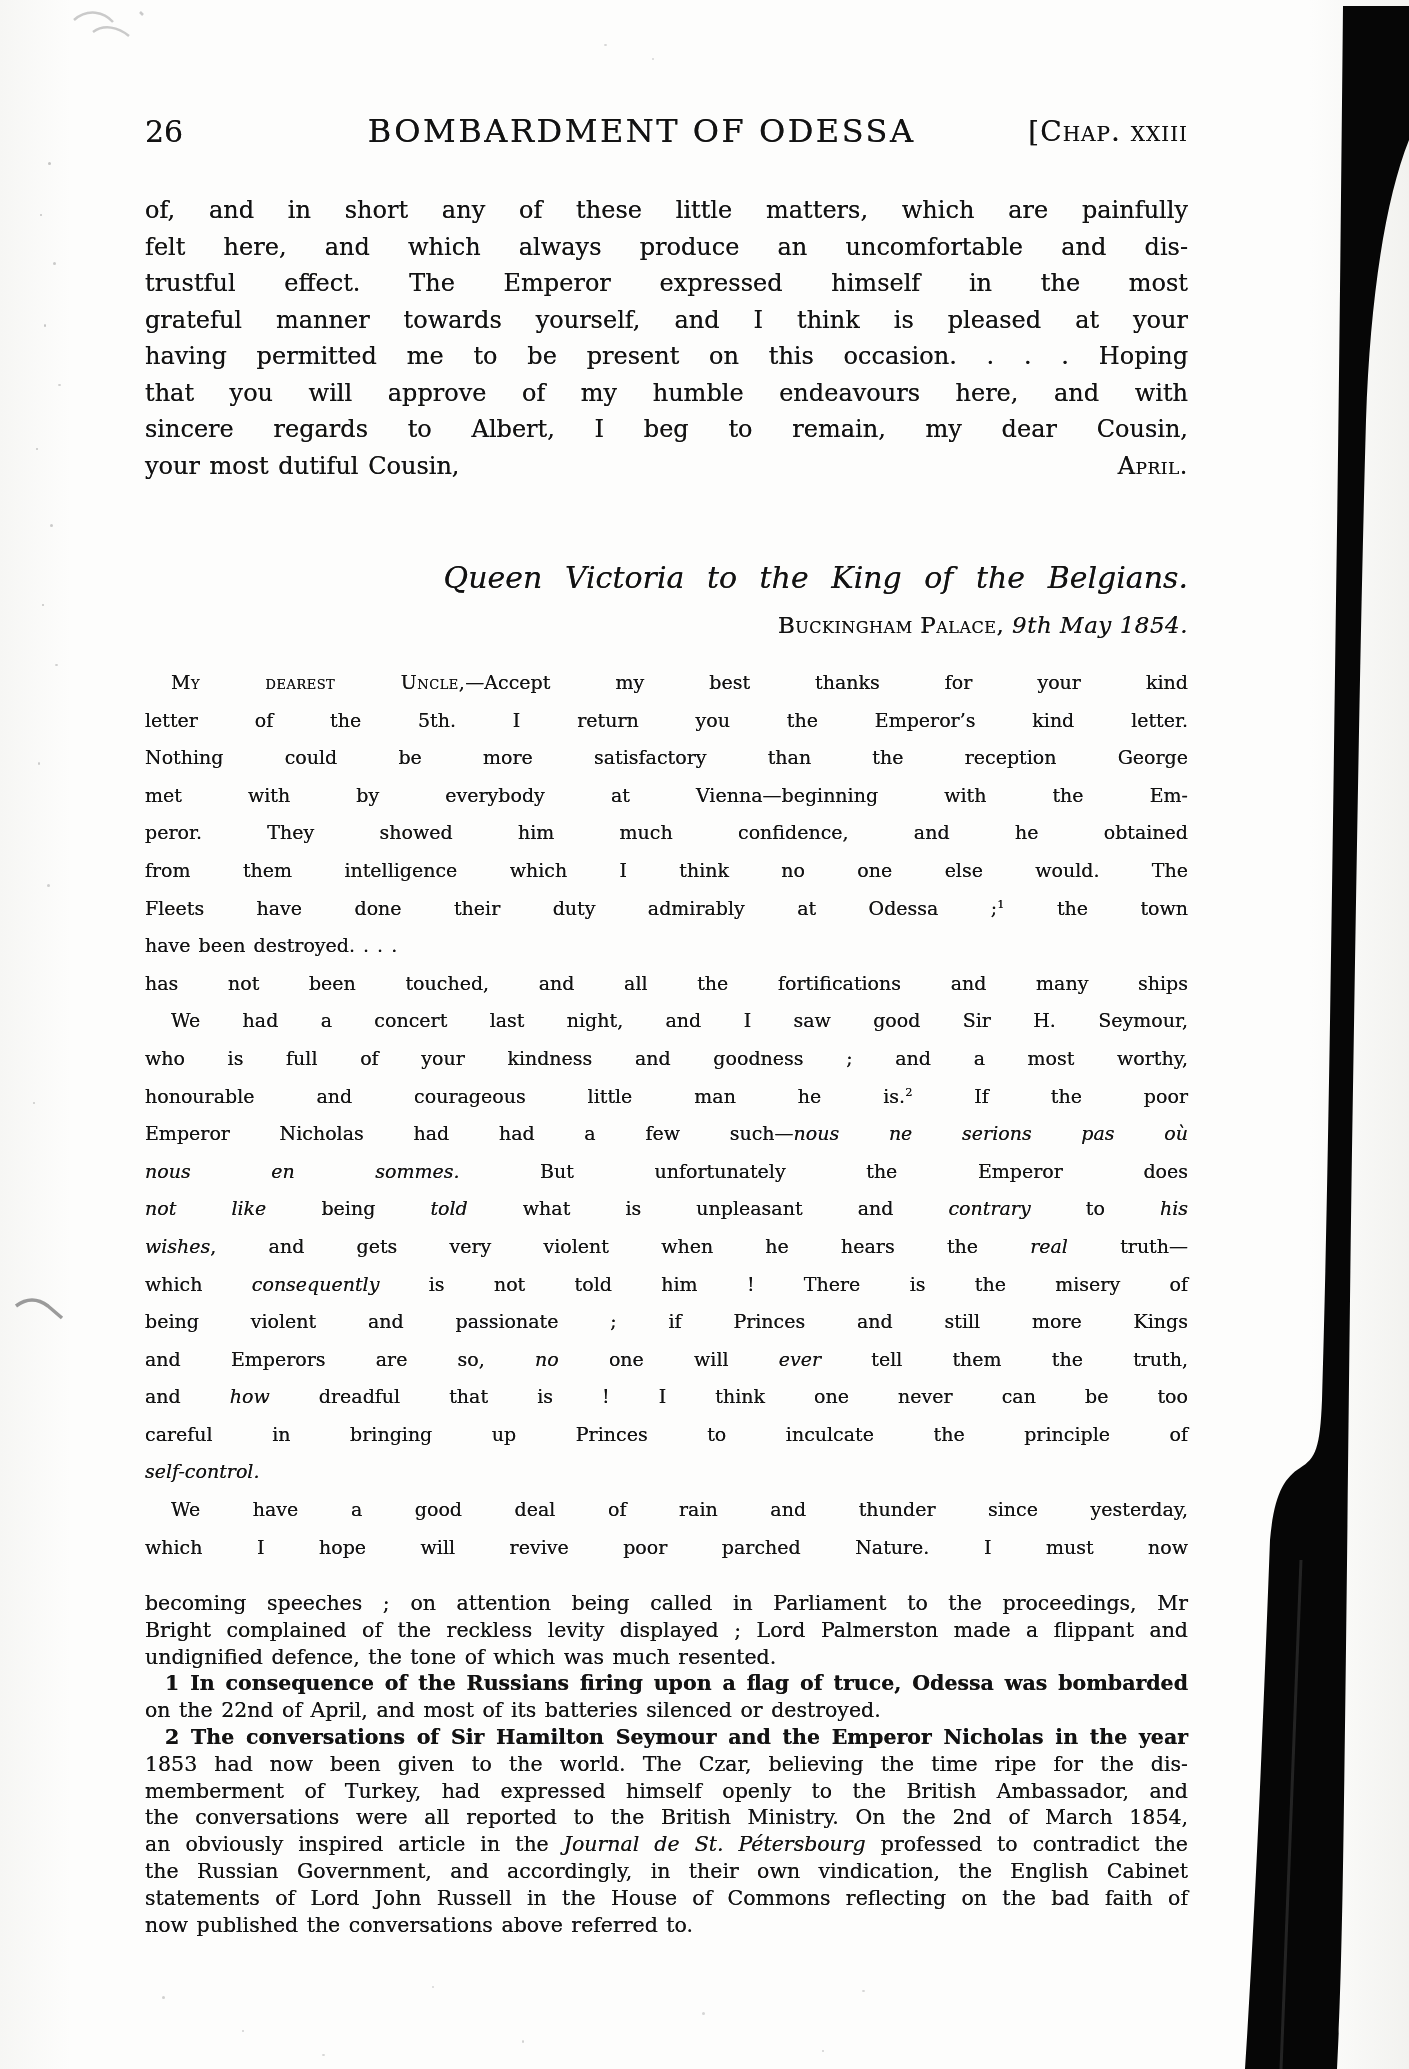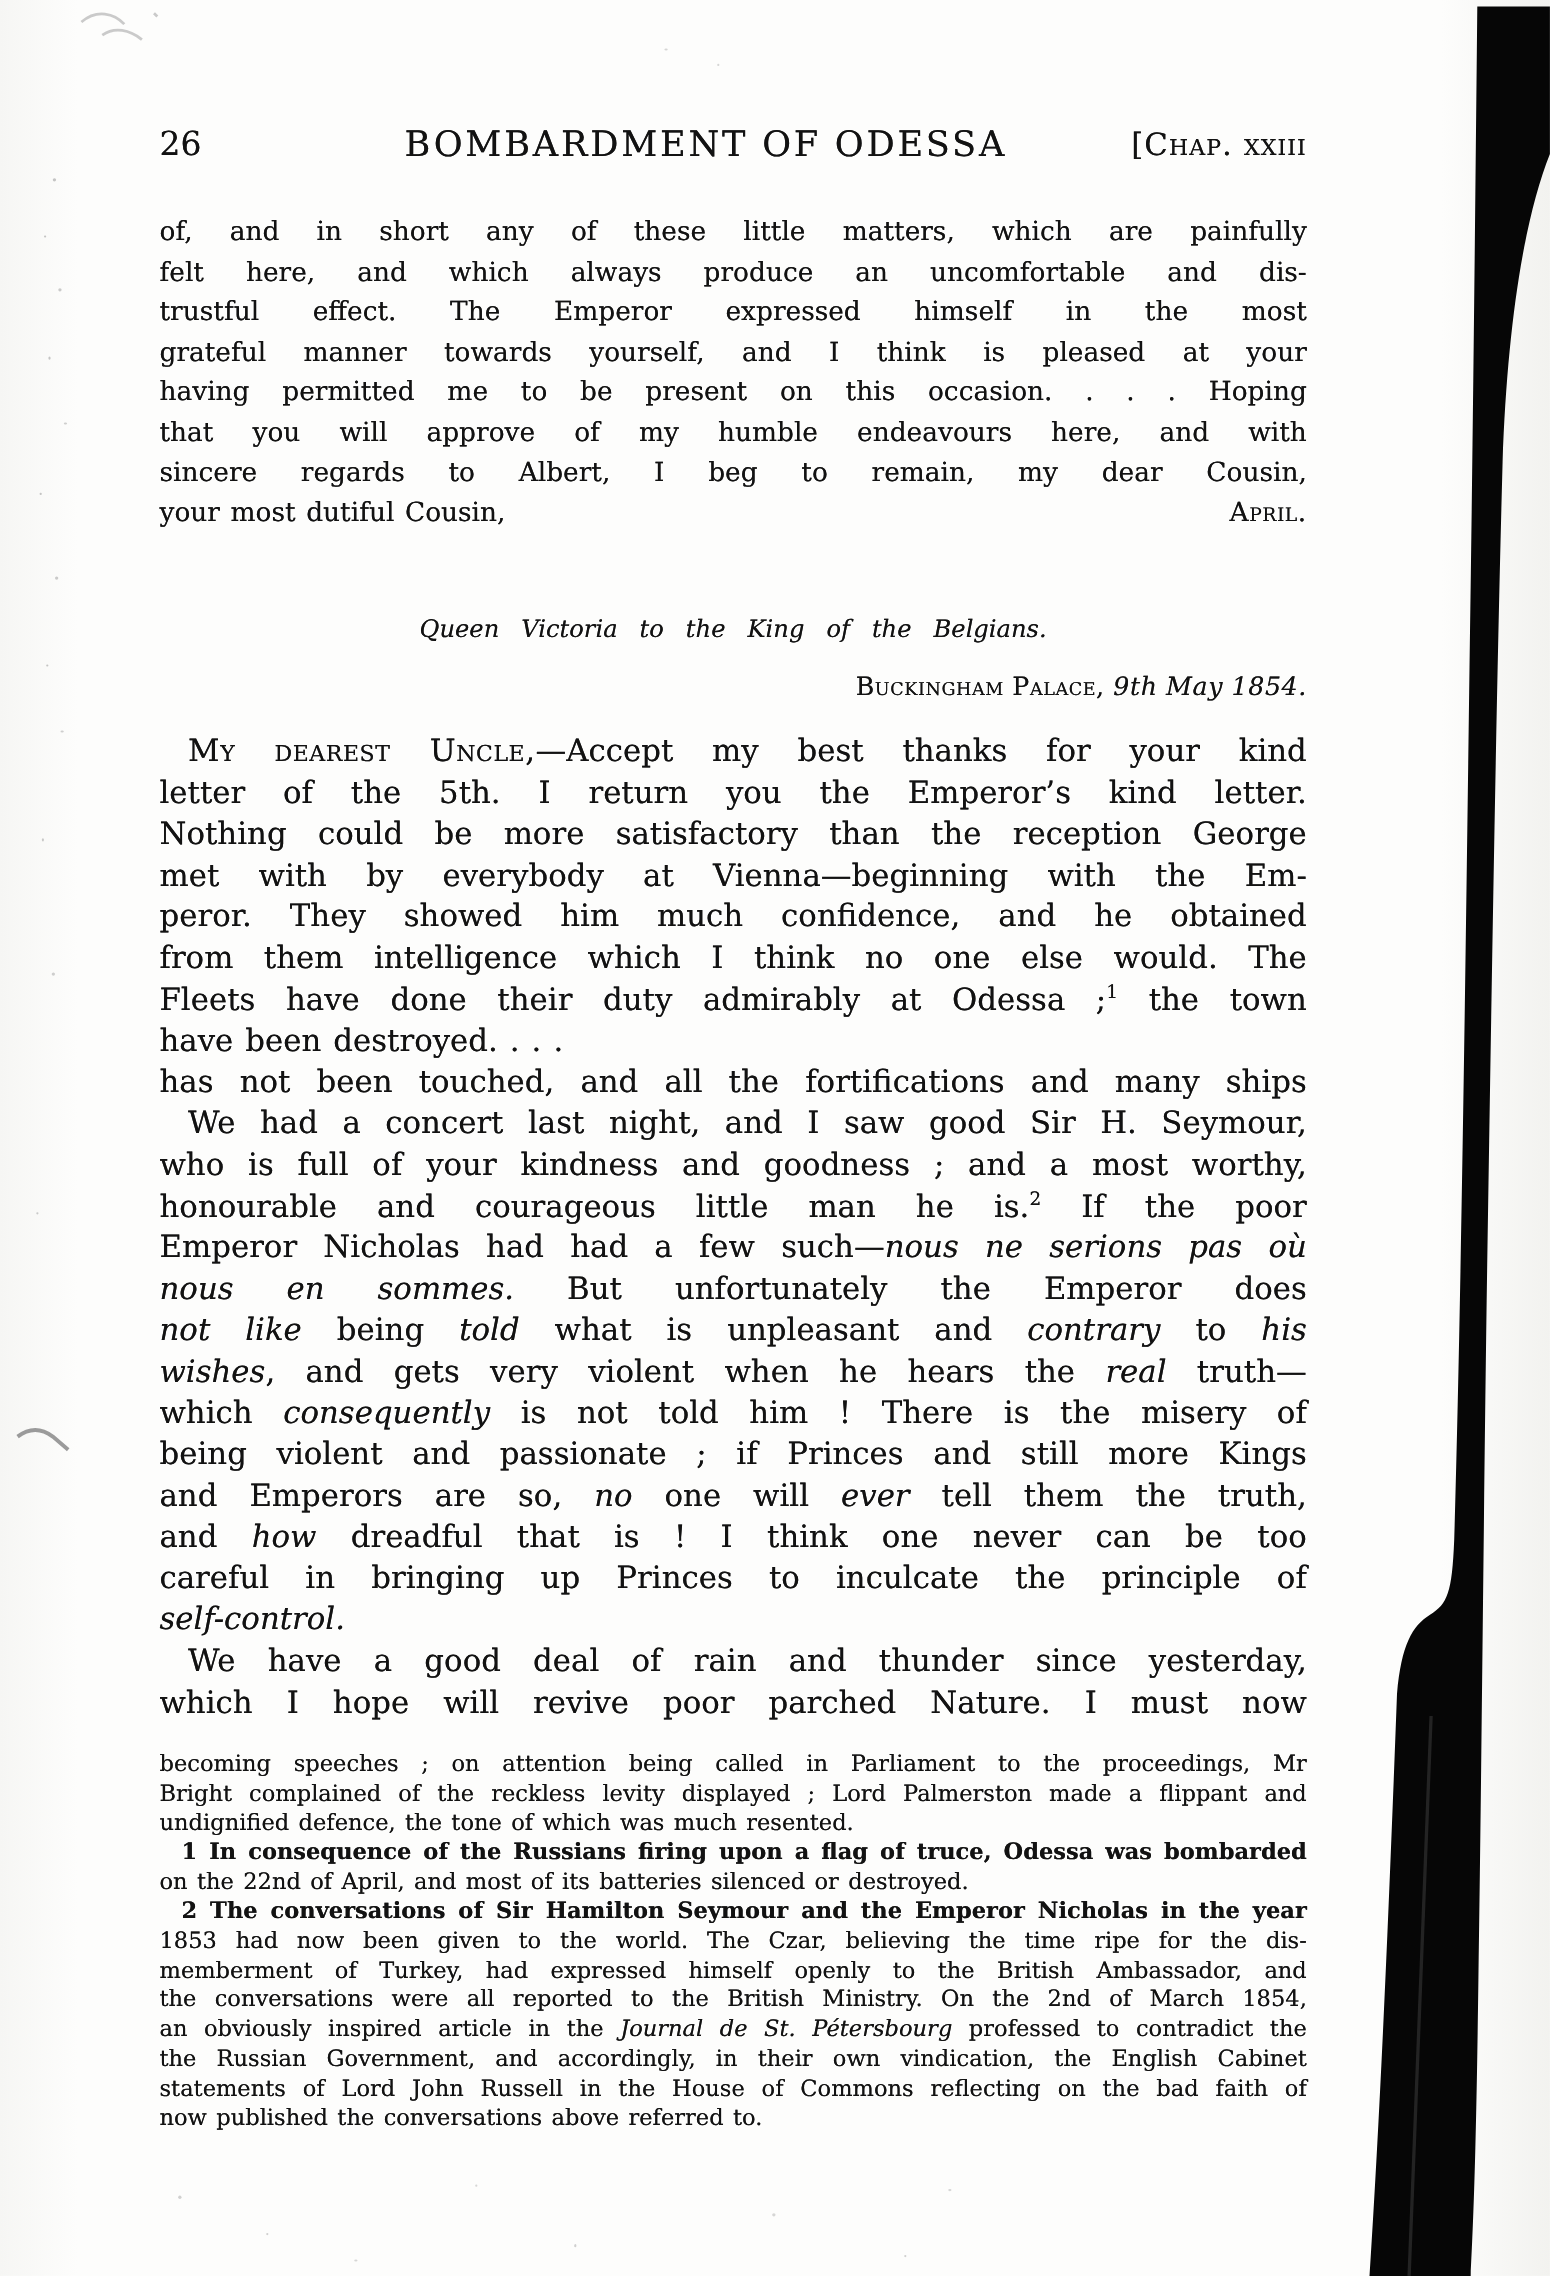--- a/index.html
+++ b/index.html
@@ -21,36 +21,36 @@
 
   
   .runhead{top:112px;display:flex;align-items:center;}
   .pageno{font-size:30px;width:110px;}
   .runtitle{flex:1;text-align:center;font-size:32px;letter-spacing:2.5px;}
   .chap{font-variant:small-caps;font-size:28px;letter-spacing:1px;text-align:right;}
 
   
   .block{position:absolute;left:145px;width:1043px;}
   .intro{top:192px;font-size:24px;line-height:36.5px;}
-  .letterbody{top:664px;font-size:28px;line-height:37.6px;}
+  .letterbody{top:664px;font-size:19px;line-height:37.6px;}
   .footnotes{top:1590px;font-size:20.5px;line-height:26.8px;}
 
   .line{text-align:justify;text-align-last:justify;word-spacing:2px;}
   .line.last{text-align-last:left;}
   .line.ind{text-indent:26px;}
   .footnotes .line.ind{text-indent:20px;font-weight:bold;}
   .line.split{display:flex;justify-content:space-between;text-align:center;text-align-last:left;}
 
   .i{font-style:italic;}
   .sc{font-variant:small-caps;letter-spacing:.5px;}
   .sup{vertical-align:super;font-size:.6em;line-height:0;}
   .sig{font-variant:small-caps;letter-spacing:1px;}
 
   
-  .letterhead{top:560px;text-align:center;font-style:italic;font-size:22px;word-spacing:13px;}
+  .letterhead{top:560px;text-align:right;font-style:italic;font-size:30px;word-spacing:13px;}
   .dateline{top:612px;text-align:right;font-size:23px;padding-right:2px;}
   .dateline .i{letter-spacing:.5px;}
 
   
   .art{position:absolute;left:0;top:0;pointer-events:none;}
   .speck{position:absolute;border-radius:50%;background:#8d8d8d;}
 </style>
 </head>
 <body>
 

